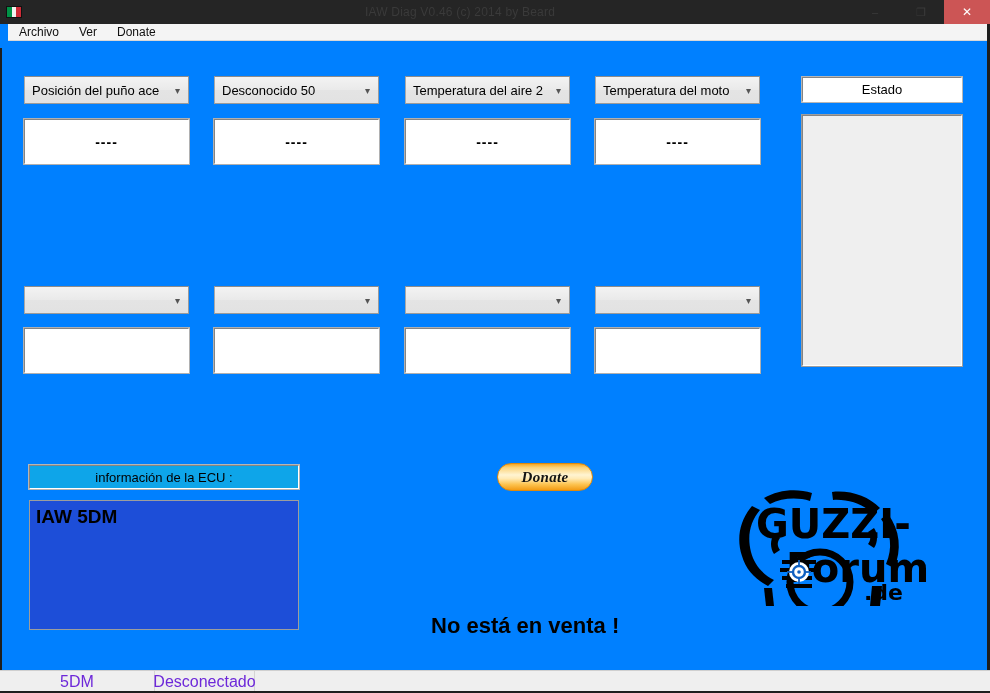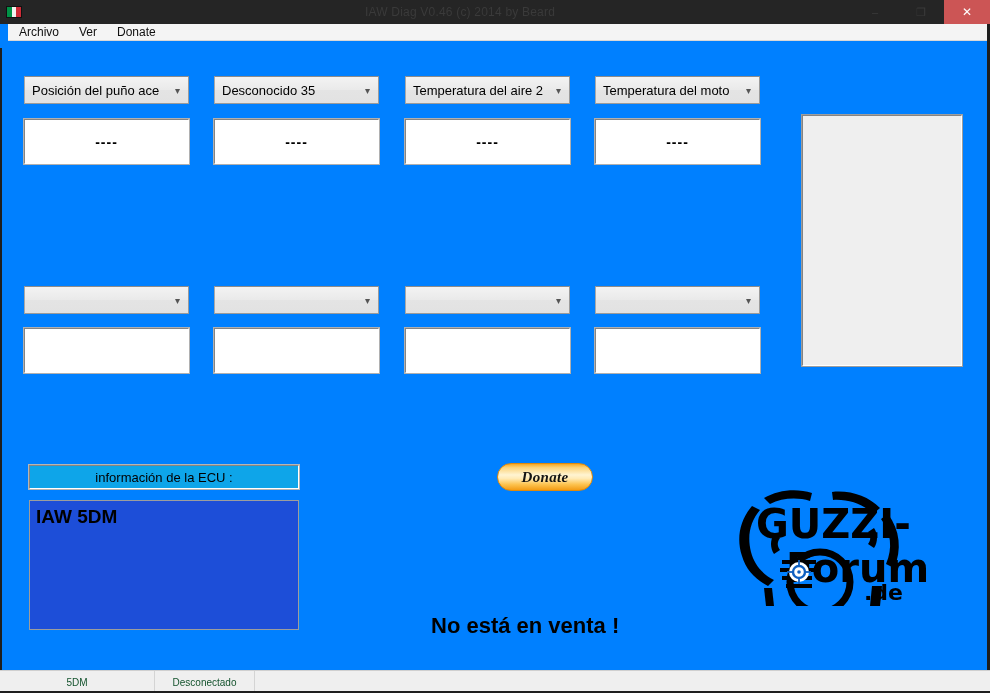--- a/index.html
+++ b/index.html
@@ -269,22 +269,22 @@
     left: 0; top: 670px;
     width: 990px;
     height: 23px;
     background: #efefef;
     border-top: 1px solid #cfcfcf;
     display: flex;
     align-items: stretch;
     box-sizing: border-box;
   }
   .status-cell {
-    font-size: 10px;
-    color: #14532d;
+    font-size: 16px;
+    color: #6d28d9;
     display: flex;
     align-items: center;
     justify-content: center;
     box-sizing: border-box;
   }
   .status-cell.c0 { width: 155px; border-right: 1px solid #d4d4d4; }
   .status-cell.c1 { width: 100px; border-right: 1px solid #d4d4d4; }
   .status-cell.c2 { flex: 1 1 auto; }
   .bottom-edge {
     position: absolute;
@@ -326,37 +326,38 @@
     <div class="menu-item">Donate</div>
   </div>
 
   <div class="client">
 
     <div class="combo" style="left:24px;  top:28px; width:165px;">
       <span class="combo-text">Posición del puño ace</span>
       <span class="chev">▾</span>
     </div>
     <div class="combo" style="left:214px; top:28px; width:165px;">
-      <span class="combo-text">Desconocido 35</span>
+      <span class="combo-text">Desconocido 50</span>
       <span class="chev">▾</span>
     </div>
     <div class="combo" style="left:405px; top:28px; width:165px;">
       <span class="combo-text">Temperatura del aire 2</span>
       <span class="chev">▾</span>
     </div>
     <div class="combo" style="left:595px; top:28px; width:165px;">
       <span class="combo-text">Temperatura del moto</span>
       <span class="chev">▾</span>
     </div>
 
     <div class="field" style="left:24px;  top:71px; width:165px; height:45px;">----</div>
     <div class="field" style="left:214px; top:71px; width:165px; height:45px;">----</div>
     <div class="field" style="left:405px; top:71px; width:165px; height:45px;">----</div>
     <div class="field" style="left:595px; top:71px; width:165px; height:45px;">----</div>
 
+    <div class="label-box" style="left:802px; top:29px; width:160px; height:25px;">Estado</div>
     <div class="listbox" style="left:802px; top:67px; width:160px; height:251px;"></div>
 
     <div class="combo" style="left:24px;  top:238px; width:165px;">
       <span class="combo-text"></span>
       <span class="chev">▾</span>
     </div>
     <div class="combo" style="left:214px; top:238px; width:165px;">
       <span class="combo-text"></span>
       <span class="chev">▾</span>
     </div>

